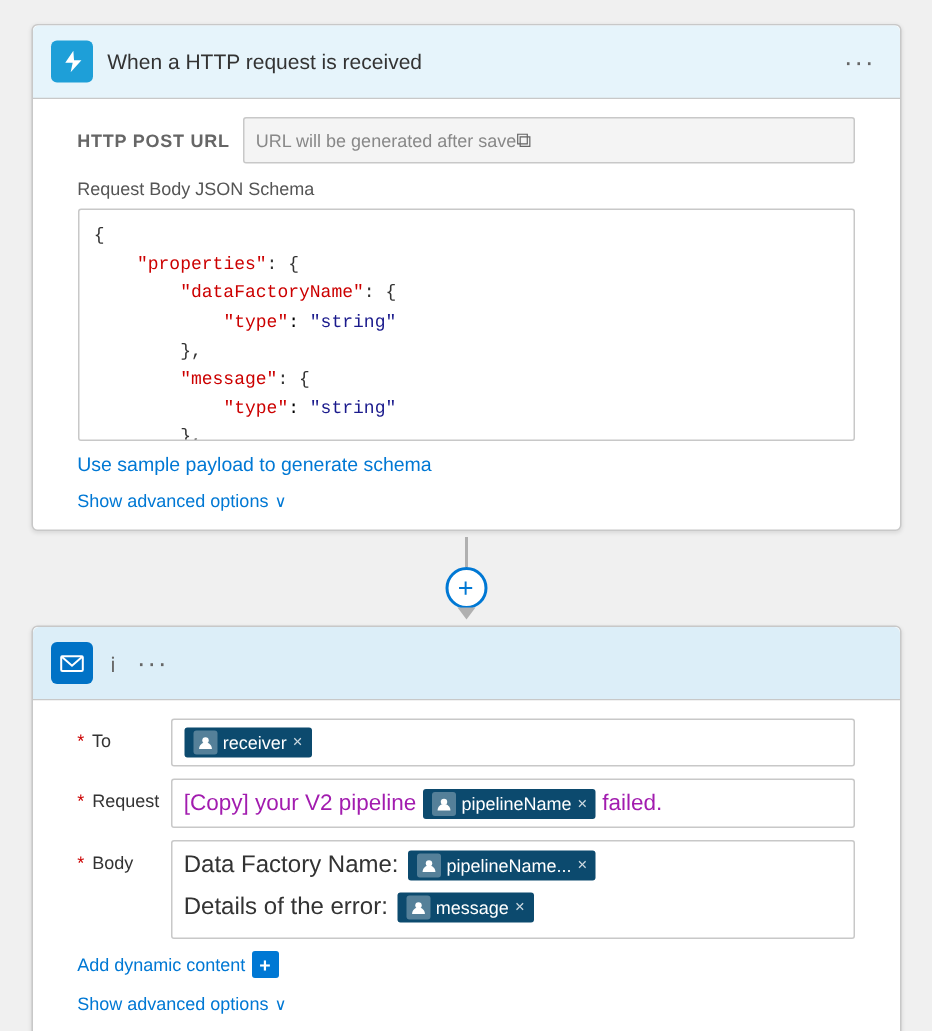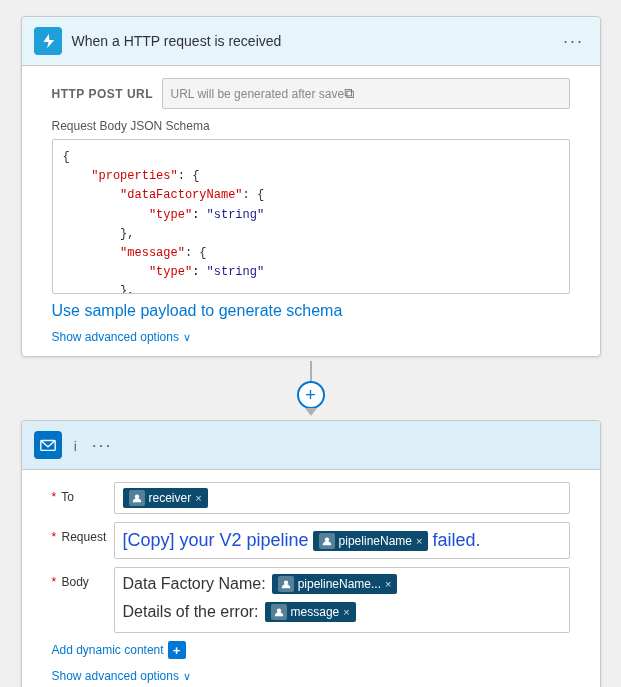--- a/index.html
+++ b/index.html
@@ -135,21 +135,21 @@
     }
     .json-editor .line {
       display: block;
     }
     .json-key { color: #c00; }
     .json-str { color: #1a1a8c; }
     .json-brace { color: #333; }
 
     .schema-link {
       color: #0078d4;
-      font-size: 16px;
+      font-size: 13px;
       cursor: pointer;
       text-decoration: none;
       display: inline-block;
       margin-top: 8px;
     }
 
     .advanced-options-toggle {
       display: flex;
       align-items: center;
       gap: 4px;
@@ -260,22 +260,22 @@
       opacity: 0.8;
     }
 
     .subject-box {
       display: flex;
       align-items: center;
       gap: 4px;
       flex-wrap: wrap;
     }
     .subject-text {
-      font-size: 18px;
-      color: #1d4ed8;
+      font-size: 15px;
+      color: #a21caf;
       padding: 2px 0;
     }
 
     .body-box {
       min-height: 60px;
       flex-direction: column;
       align-items: flex-start;
       padding: 6px 8px;
     }
     .body-line {

